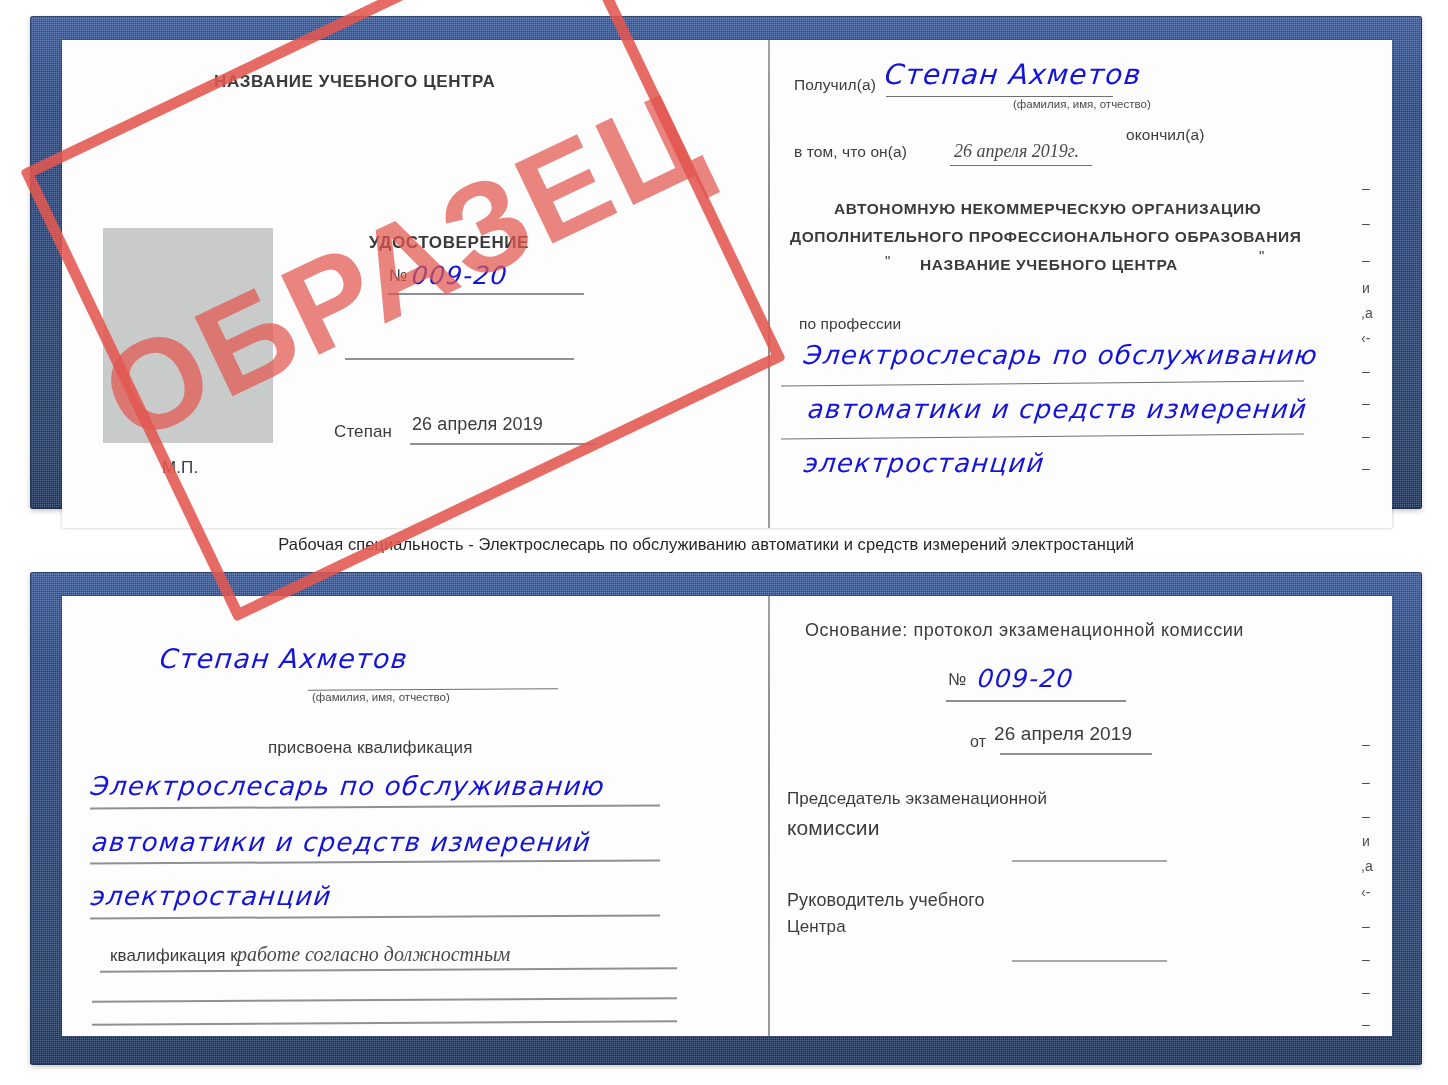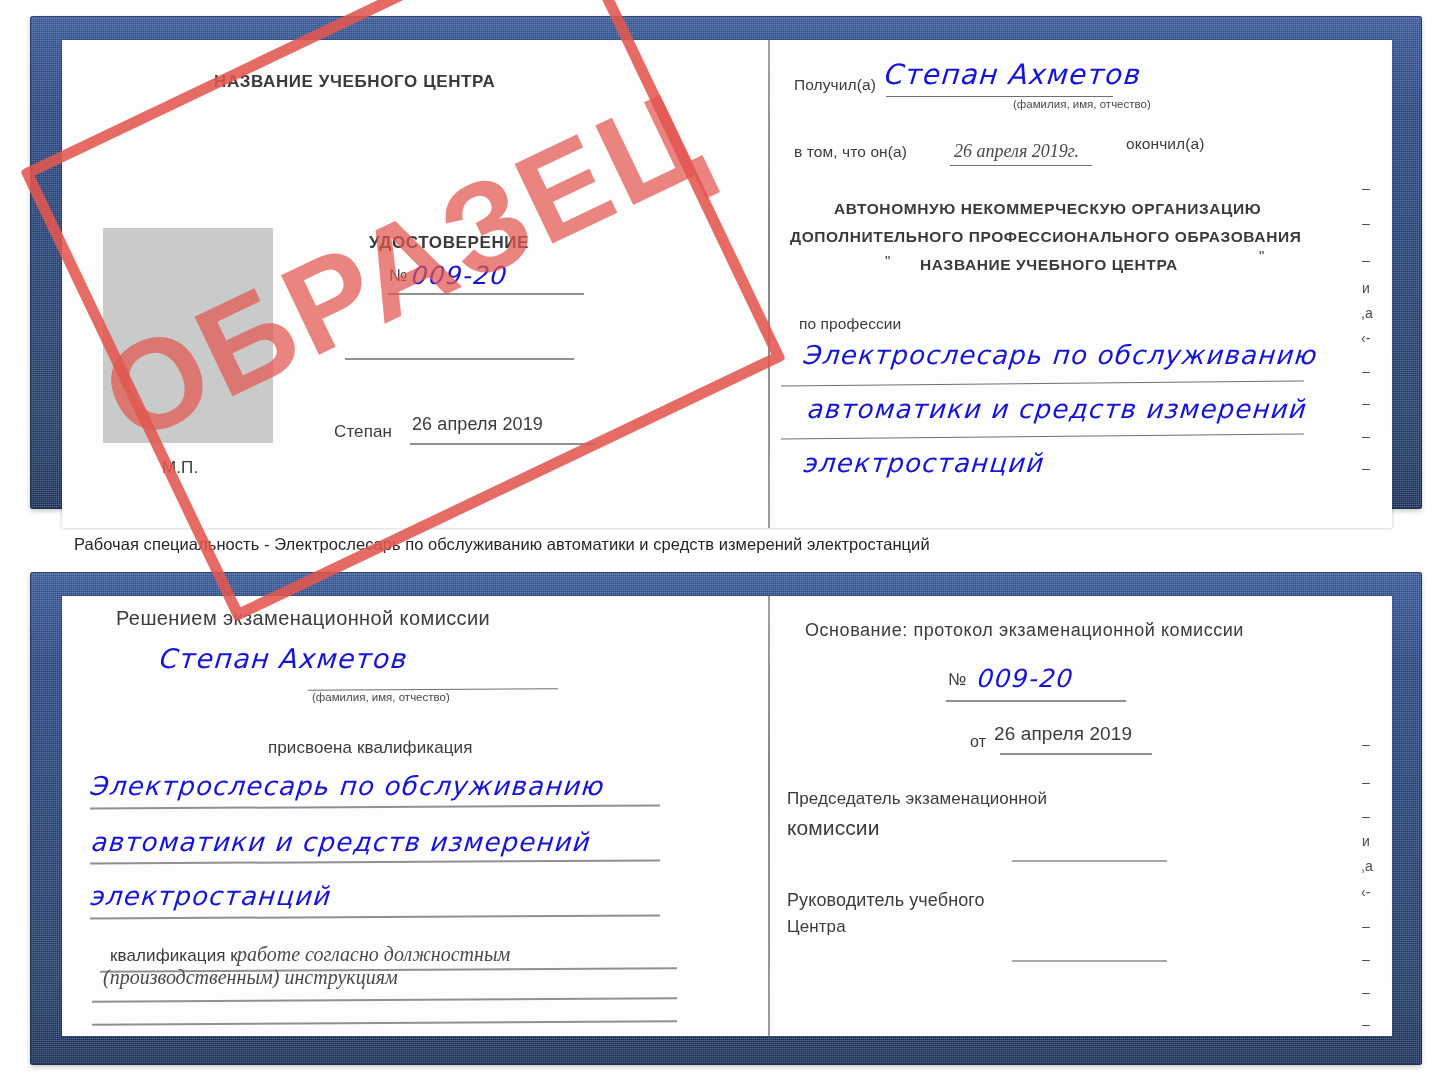--- a/index.html
+++ b/index.html
@@ -152,20 +152,21 @@
   }
 
   
   .caption {
     position: absolute;
     font-size: 16.5px;
     color: #262626;
     line-height: 1.38;
     width: 1060px;
     letter-spacing: 0.05px;
+    text-align: right;
   }
 </style>
 </head>
 <body>
 
 <div class="cert" style="left:30px; top:16px; width:1392px; height:493px;">
 </div>
 
 <div class="pages" style="left:62px; top:40px; width:1330px; height:488px;">
 
@@ -195,21 +196,21 @@
   <div class="page" style="left:710px; width:620px;">
 
     <div class="lbl" style="left:22px; top:36px;">Получил(а)</div>
     <div class="hand" style="left:113px; top:18px; font-size:28px;">Степан Ахметов</div>
     <div class="rule dark" style="left:114px; top:56px; width:227px;"></div>
     <div class="small" style="left:241px; top:58px;">(фамилия, имя, отчество)</div>
 
     <div class="lbl" style="left:22px; top:103px;">в том, что он(а)</div>
     <div class="ital-serif" style="left:182px; top:101px;">26 апреля 2019г.</div>
     <div class="rule dark" style="left:178px; top:125px; width:142px;"></div>
-    <div class="lbl" style="left:354px; top:95px;text-align:right;">окончил(а)</div>
+    <div class="lbl" style="left:354px; top:86px;text-align:right;">окончил(а)</div>
 
     <div class="lbl caps" style="left:18px; top:188px; font-size:15.5px;">ДОПОЛНИТЕЛЬНОГО ПРОФЕССИОНАЛЬНОГО ОБРАЗОВАНИЯ</div>
     <div class="lbl caps" style="left:62px; top:160px; font-size:15.5px;">АВТОНОМНУЮ НЕКОММЕРЧЕСКУЮ ОРГАНИЗАЦИЮ</div>
     <div class="lbl" style="left:113px; top:212px; font-size:15px;">"</div>
     <div class="lbl caps" style="left:148px; top:216px; font-size:15.5px;">НАЗВАНИЕ УЧЕБНОГО ЦЕНТРА</div>
     <div class="lbl" style="left:487px; top:207px; font-size:15px;">"</div>
 
     <div class="lbl" style="left:27px; top:275px;">по профессии</div>
 
     <div class="hand" style="left:32px; top:300px; font-size:26px;">Электрослесарь по обслуживанию</div>
@@ -242,41 +243,39 @@
 
 <div class="cert" style="left:30px; top:572px; width:1392px; height:493px;">
 </div>
 
 <div class="pages" style="left:62px; top:596px; width:1330px; height:440px;">
 
   <div class="spine" style="left:706px;"></div>
 
   <div class="page" style="left:0; width:706px;">
 
-    <div class="lbl" style="left:54px; top:11px; font-size:20px; letter-spacing:0.4px;">Решением экзаменационной комиссии</div>
 
     <div class="hand" style="left:98px; top:47px; font-size:27px;">Степан Ахметов</div>
     <div class="rule dark" style="left:246px; top:93px; width:250px; transform:rotate(-0.4deg);"></div>
     <div class="small" style="left:250px; top:95px;">(фамилия, имя, отчество)</div>
 
     <div class="lbl" style="left:206px; top:142px; font-size:17px;">присвоена квалификация</div>
 
     <div class="hand" style="left:29px; top:175px; font-size:26px;">Электрослесарь по обслуживанию</div>
     <div class="rule" style="left:28px; top:210px; width:570px; transform:rotate(-0.3deg);"></div>
 
     <div class="hand" style="left:30px; top:231px; font-size:26px;">автоматики и средств измерений</div>
     <div class="rule" style="left:28px; top:265px; width:570px; transform:rotate(-0.3deg);"></div>
 
     <div class="hand" style="left:29px; top:285px; font-size:26px;">электростанций</div>
     <div class="rule" style="left:28px; top:320px; width:570px; transform:rotate(-0.3deg);"></div>
 
     <div class="lbl" style="left:48px; top:350px; font-size:17px;">квалификация к</div>
     <div class="ital-serif" style="left:175px; top:347px; font-size:20px;">работе согласно должностным</div>
     <div class="rule" style="left:38px; top:373px; width:577px; transform:rotate(-0.35deg);"></div>
-    <div class="ital-serif" style="left:41px; top:370px; font-size:20px;">(производственным) инструкциям</div>
     <div class="rule" style="left:30px; top:403px; width:585px; transform:rotate(-0.35deg);"></div>
     <div class="rule" style="left:30px; top:426px; width:585px; transform:rotate(-0.35deg);"></div>
   </div>
 
   <div class="page" style="left:710px; width:620px;">
 
     <div class="lbl" style="left:33px; top:24px; font-size:18px; letter-spacing:0.55px;">Основание: протокол экзаменационной комиссии</div>
 
     <div class="lbl" style="left:176px; top:74px; font-size:17px;">№</div>
     <div class="hand" style="left:206px; top:68px; font-size:25px;">009-20</div>

